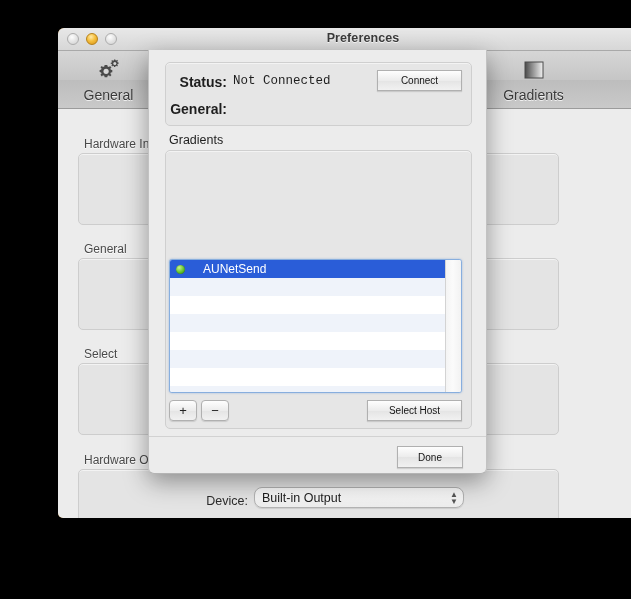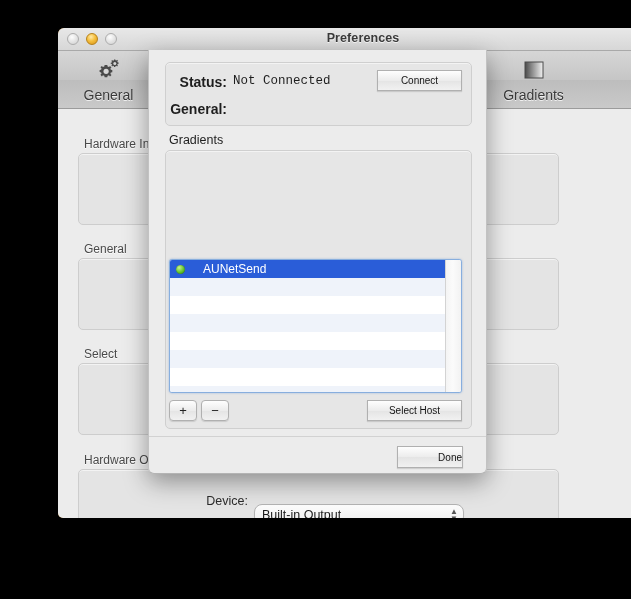--- a/index.html
+++ b/index.html
@@ -247,21 +247,21 @@
       <div class="rowlabel" style="left:110px;top:291px;width:80px;">Format:</div>
       <div class="popup" style="left:196px;top:288px;width:140px;">
         <span>Stereo</span>
         <span class="arrows">▲<br>▼</span>
       </div>
     </div>
 
     <div class="grouplabel" style="left:26px;top:344px;">Hardware Output</div>
     <div class="groupbox" style="left:20px;top:360px;width:479px;height:70px;"></div>
     <div class="rowlabel" style="left:110px;top:385px;width:80px;">Device:</div>
-    <div class="popup" style="left:196px;top:395px;width:210px;border-radius:8px;">
+    <div class="popup" style="left:196px;top:378px;width:210px;border-radius:8px;">
       <span>Built-in Output</span>
       <span class="arrows">▲<br>▼</span>
     </div>
 
   </div>
 
   <div id="sheet">
 
     <div class="sheetbox" style="left:16px;top:12px;width:305px;height:62px;"></div>
     <div class="slabel" style="left:20px;top:24px;width:58px;">Status:</div>
@@ -288,16 +288,16 @@
         <div class="lrow alt"></div>
       </div>
       <div class="scrolltrack"></div>
     </div>
 
     <div class="sqbtn" style="left:20px;top:350px;">+</div>
     <div class="sqbtn" style="left:52px;top:350px;">−</div>
     <div class="pushbtn" style="left:218px;top:350px;width:95px;">Select Host</div>
 
     <div class="sheetsep" style="top:386px;"></div>
-    <div class="pushbtn" style="left:248px;top:396px;width:66px;height:22px;line-height:21px;text-align:right;">Done</div>
+    <div class="pushbtn" style="left:248px;top:396px;width:66px;height:22px;line-height:21px;">Done</div>
   </div>
 
 </div>
 
 </body></html>

